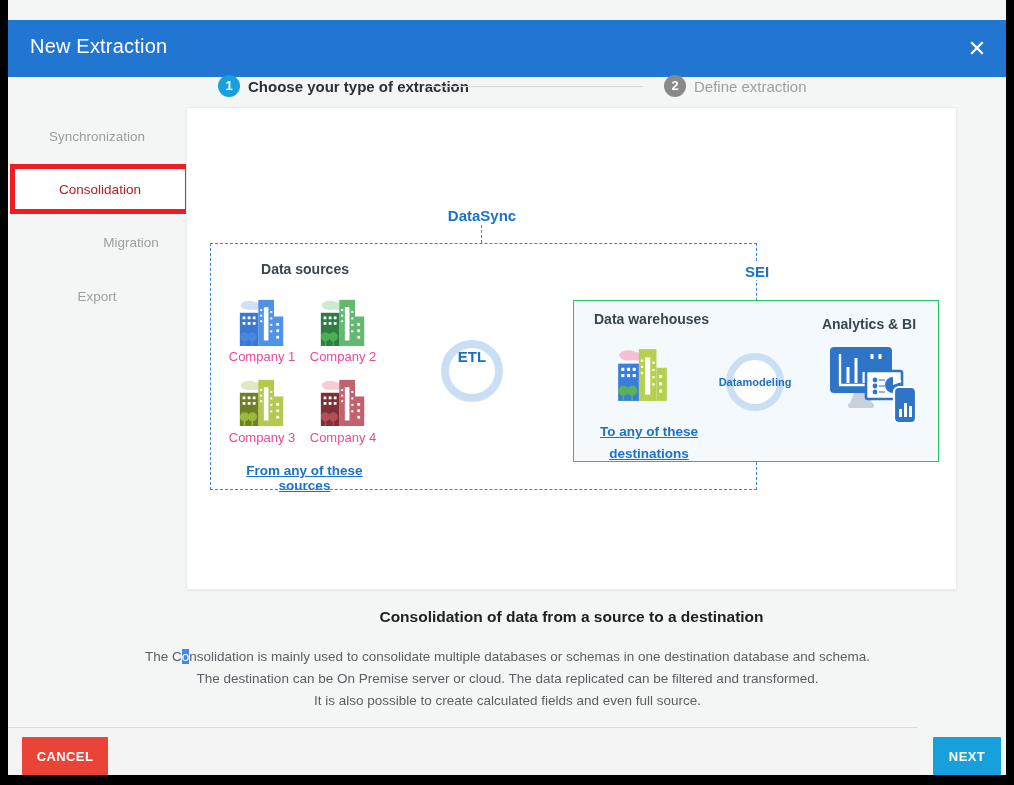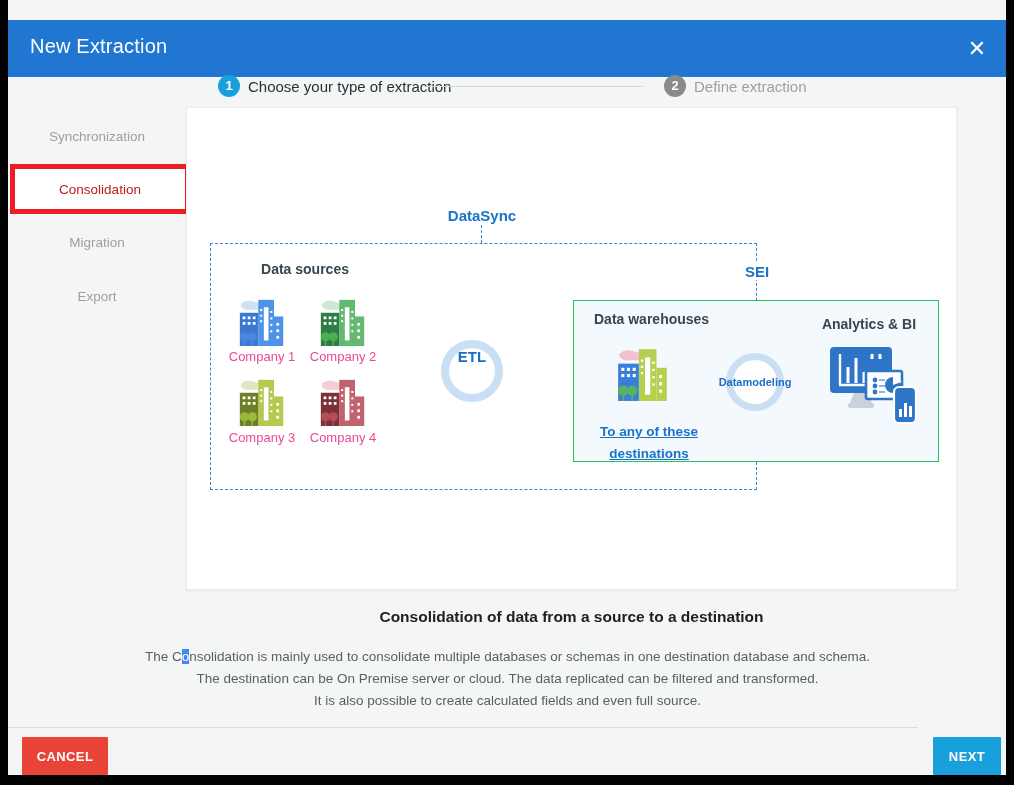--- a/index.html
+++ b/index.html
@@ -11,28 +11,28 @@
   .titlebar { position:absolute; left:0; top:0; width:998px; height:57px; background:#2176d2;margin-top:20px; }
   .titlebar .title { position:absolute; left:22px; top:15px; color:#fff; font-size:20px; font-weight:500; letter-spacing:.2px; }
   .close-x { position:absolute; right:15px; top:15px; width:28px; height:28px; color:#fff; font-size:22px; line-height:28px; text-align:center; cursor:pointer; font-weight:400; }
 
   
   .stepper { position:absolute; left:0; top:57px; width:998px; height:50px; }
   .step-circle { position:absolute; width:22px; height:22px; border-radius:50%; color:#fff; font-size:13px; font-weight:700; text-align:center; line-height:22px; top:18px; }
   .step1-circle { left:210px; background:#18a0dc; }
   .step2-circle { left:656px; background:#8a8a8a; }
   .step-label { position:absolute; top:21px; font-size:15px; }
-  .step1-label { left:240px; color:#263238; font-weight:400; }
+  .step1-label { left:240px; color:#263238; font-weight:700; }
   .step2-label { left:686px; color:#9e9e9e; font-weight:400; }
   .step-line { position:absolute; left:419px; top:29px; width:216px; height:0; border-top:1px solid #d8d8d8; }
 
   
   .side-item { position:absolute; left:0; width:178px; text-align:center; font-size:13.5px; color:#9e9e9e; cursor:pointer; }
   .side-sync { top:129px; }
-  .side-migr { top:235px; }
+  .side-migr { top:235px;margin-left:34px; }
   .side-exp  { top:289px;text-align:center; }
   .side-consol { position:absolute; left:2px; top:164px; width:180px; height:50px; background:#fff;
                  border:5px solid #ee1c24; display:flex; align-items:center; justify-content:center;
                  font-size:13.5px; font-weight:500; color:#b91c1c; cursor:pointer; }
 
   
   .card { position:absolute; left:178px; top:107px; width:771px; height:483px; background:#fff;
           border:1px solid #ececec; box-shadow:0 1px 2px rgba(0,0,0,.06); }
 
   .blue-bold { color:#1a73c8; font-weight:700; font-size:15px; }
@@ -238,20 +238,21 @@
   </svg></span>
       <div class="company-label cl1">Company 1</div>
       <div class="company-label cl2">Company 2</div>
       <div class="company-label cl3">Company 3</div>
       <div class="company-label cl4">Company 4</div>
 
       <div class="etl-circle">
         <span>ETL</span>
       </div>
 
+      <div class="src-link">From any of these sources</div>
 
       <div class="sei-label blue-bold">SEI</div>
 
       <div class="sei-box">
         <div class="dw-label lbl-bold">Data warehouses</div>
         <span class="dw-icon"><svg width="58" height="62" viewBox="0 0 56 52" xmlns="http://www.w3.org/2000/svg">
     <ellipse cx="14" cy="8" rx="9" ry="5" fill="#f4bfd0"></ellipse>
     <ellipse cx="22" cy="9" rx="6" ry="4" fill="#f4bfd0"></ellipse>
     <rect x="24" y="2" width="17" height="50" fill="#b5cf4f"></rect>
     <rect x="41" y="20" width="10" height="32" fill="#b5cf4f"></rect>

